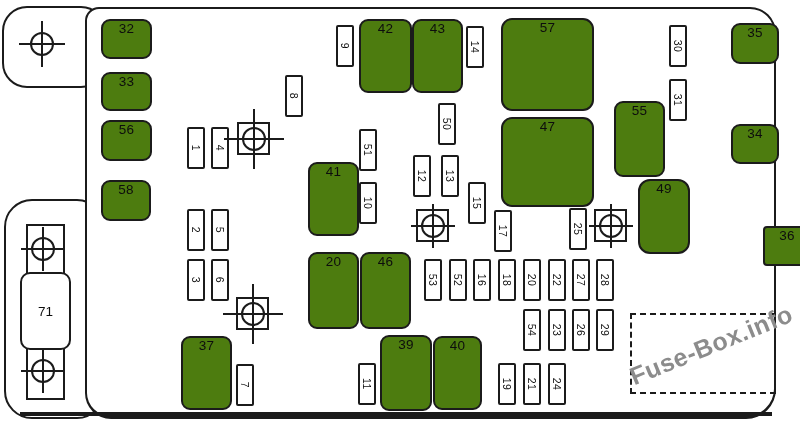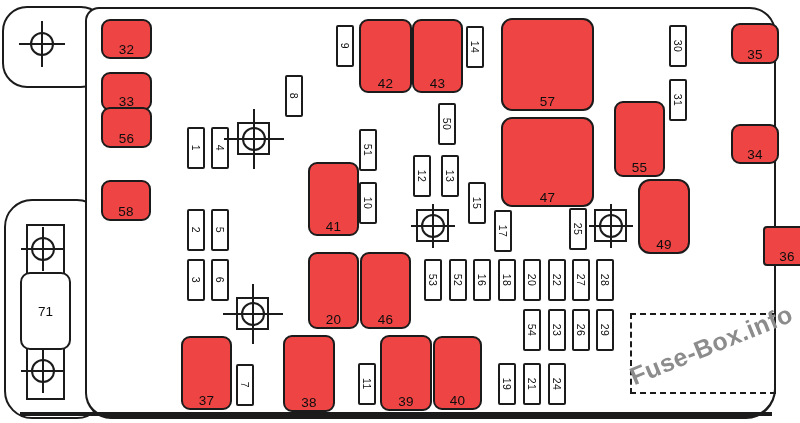--- a/index.html
+++ b/index.html
@@ -17,22 +17,22 @@
   #tab-bottom{left:4px;top:199px;width:97px;height:216px;border-radius:28px;}
   #main-body{
     position:absolute;left:85px;top:7px;width:687px;height:407px;background:#fff;
     border:2.5px solid var(--line);border-bottom-width:3.5px;
     border-radius:14px 26px 30px 26px;z-index:1;
   }
   #baseline{position:absolute;left:20px;top:412px;width:752px;height:4px;background:var(--line);z-index:3;}
   
   #components{position:absolute;inset:0;z-index:2;}
   .box{
-    position:absolute;border:2px solid var(--line);border-radius:9px;background:#ef4444;
-    display:flex;align-items:flex-end;justify-content:center;
+    position:absolute;border:2px solid var(--line);border-radius:9px;background:#4d7c0f;
+    display:flex;align-items:flex-start;justify-content:center;
     font-size:13.5px;letter-spacing:.3px;color:#0d0d0d;
   }
   .mini{
     position:absolute;width:14px;height:38px;border:2px solid var(--line);border-radius:2px;
     background:#fff;display:flex;align-items:center;justify-content:center;
     font-size:10.5px;color:#0d0d0d;
   }
   .mini span{transform:rotate(90deg);white-space:nowrap;letter-spacing:.5px;}
   .mount{position:absolute;}
   .mount .sq{position:absolute;width:29px;height:29px;border:2.5px solid var(--line);
@@ -75,21 +75,21 @@
     <div id="mega-48">
       <span>71</span>
     </div>
     <div id="dashed-box"></div>
   <div class="box" style="left: 101px; top: 19px; width: 47px; height: 36px; border-radius: 9px;">
         <span>32</span>
       </div>
       <div class="box" style="left: 101px; top: 72px; width: 47px; height: 35px; border-radius: 9px;">
         <span>33</span>
       </div>
-      <div class="box" style="left: 101px; top: 107px; width: 47px; height: 37px; border-radius: 9px;">
+      <div class="box" style="left: 101px; top: 120px; width: 47px; height: 37px; border-radius: 9px;">
         <span>56</span>
       </div>
       <div class="box" style="left: 101px; top: 180px; width: 46px; height: 37px; border-radius: 9px;">
         <span>58</span>
       </div>
       <div class="box" style="left: 359px; top: 19px; width: 49px; height: 70px; border-radius: 9px;">
         <span>42</span>
       </div>
       <div class="box" style="left: 412px; top: 19px; width: 47px; height: 70px; border-radius: 9px;">
         <span>43</span>
@@ -120,23 +120,20 @@
       </div>
       <div class="box" style="left: 308px; top: 252px; width: 47px; height: 73px; border-radius: 9px;">
         <span>20</span>
       </div>
       <div class="box" style="left: 360px; top: 252px; width: 47px; height: 73px; border-radius: 9px;">
         <span>46</span>
       </div>
       <div class="box" style="left: 181px; top: 336px; width: 47px; height: 70px; border-radius: 9px;">
         <span>37</span>
       </div>
-      <div class="box" style="left: 283px; top: 335px; width: 48px; height: 73px; border-radius: 9px;">
-        <span>38</span>
-      </div>
       <div class="box" style="left: 380px; top: 335px; width: 48px; height: 72px; border-radius: 9px;">
         <span>39</span>
       </div>
       <div class="box" style="left: 433px; top: 336px; width: 45px; height: 70px; border-radius: 9px;">
         <span>40</span>
       </div>
       <div class="mini" style="left: 336px; top: 25px;">
         <span>9</span>
       </div>
       <div class="mini" style="left: 466px; top: 26px;">

